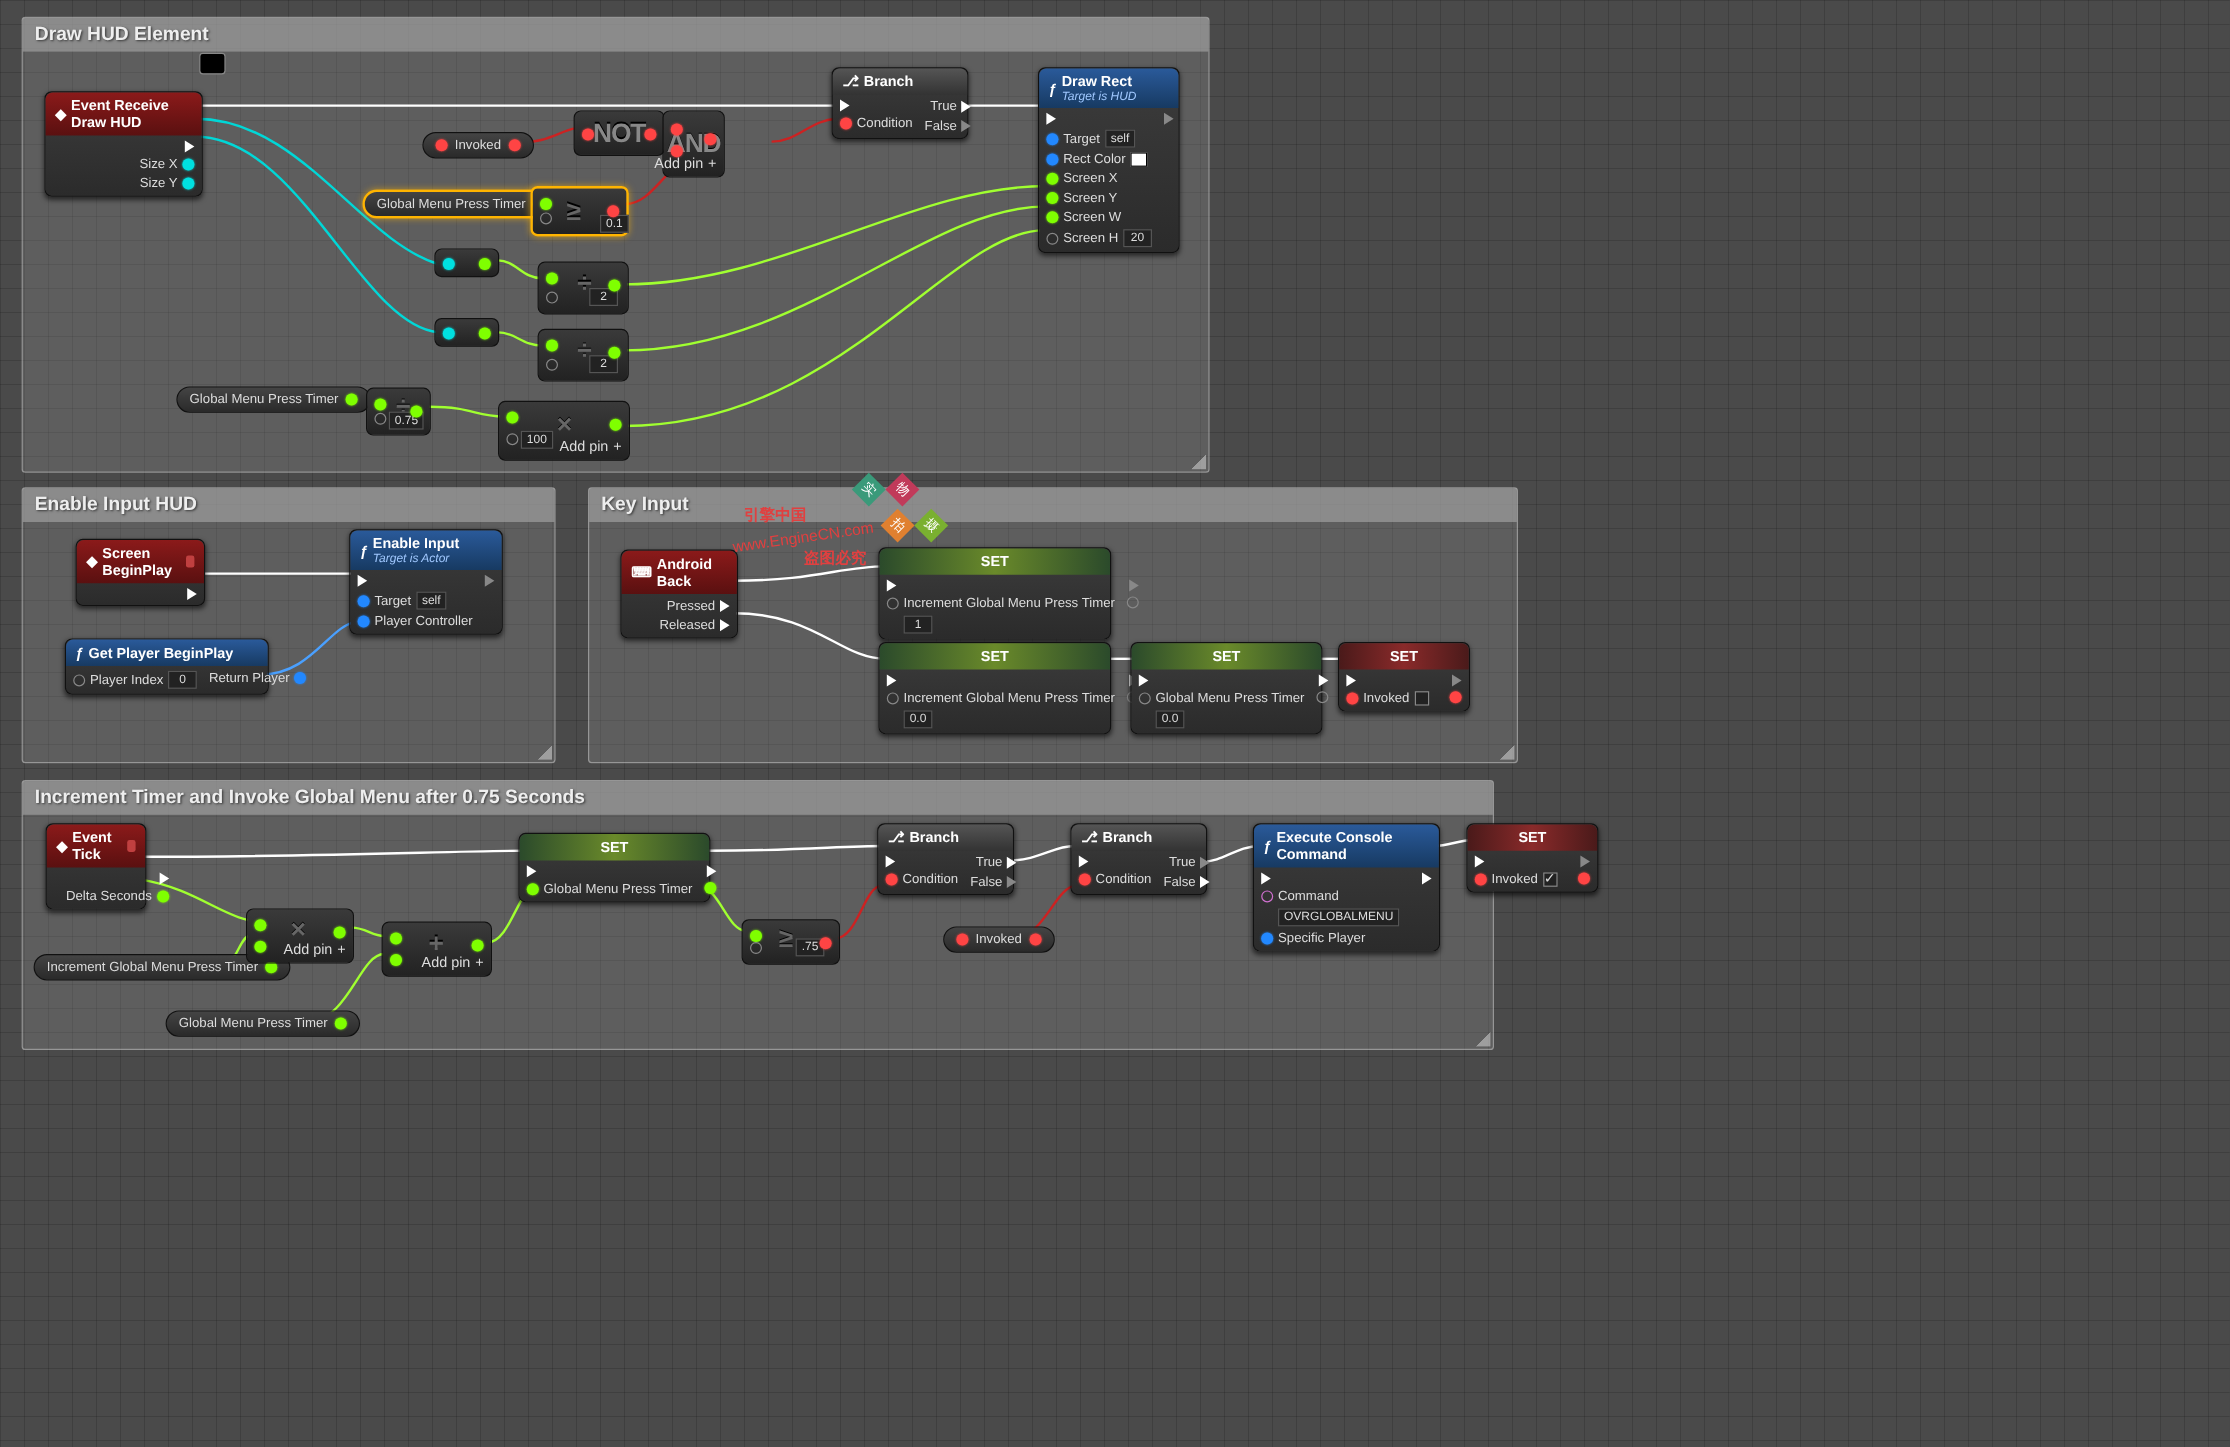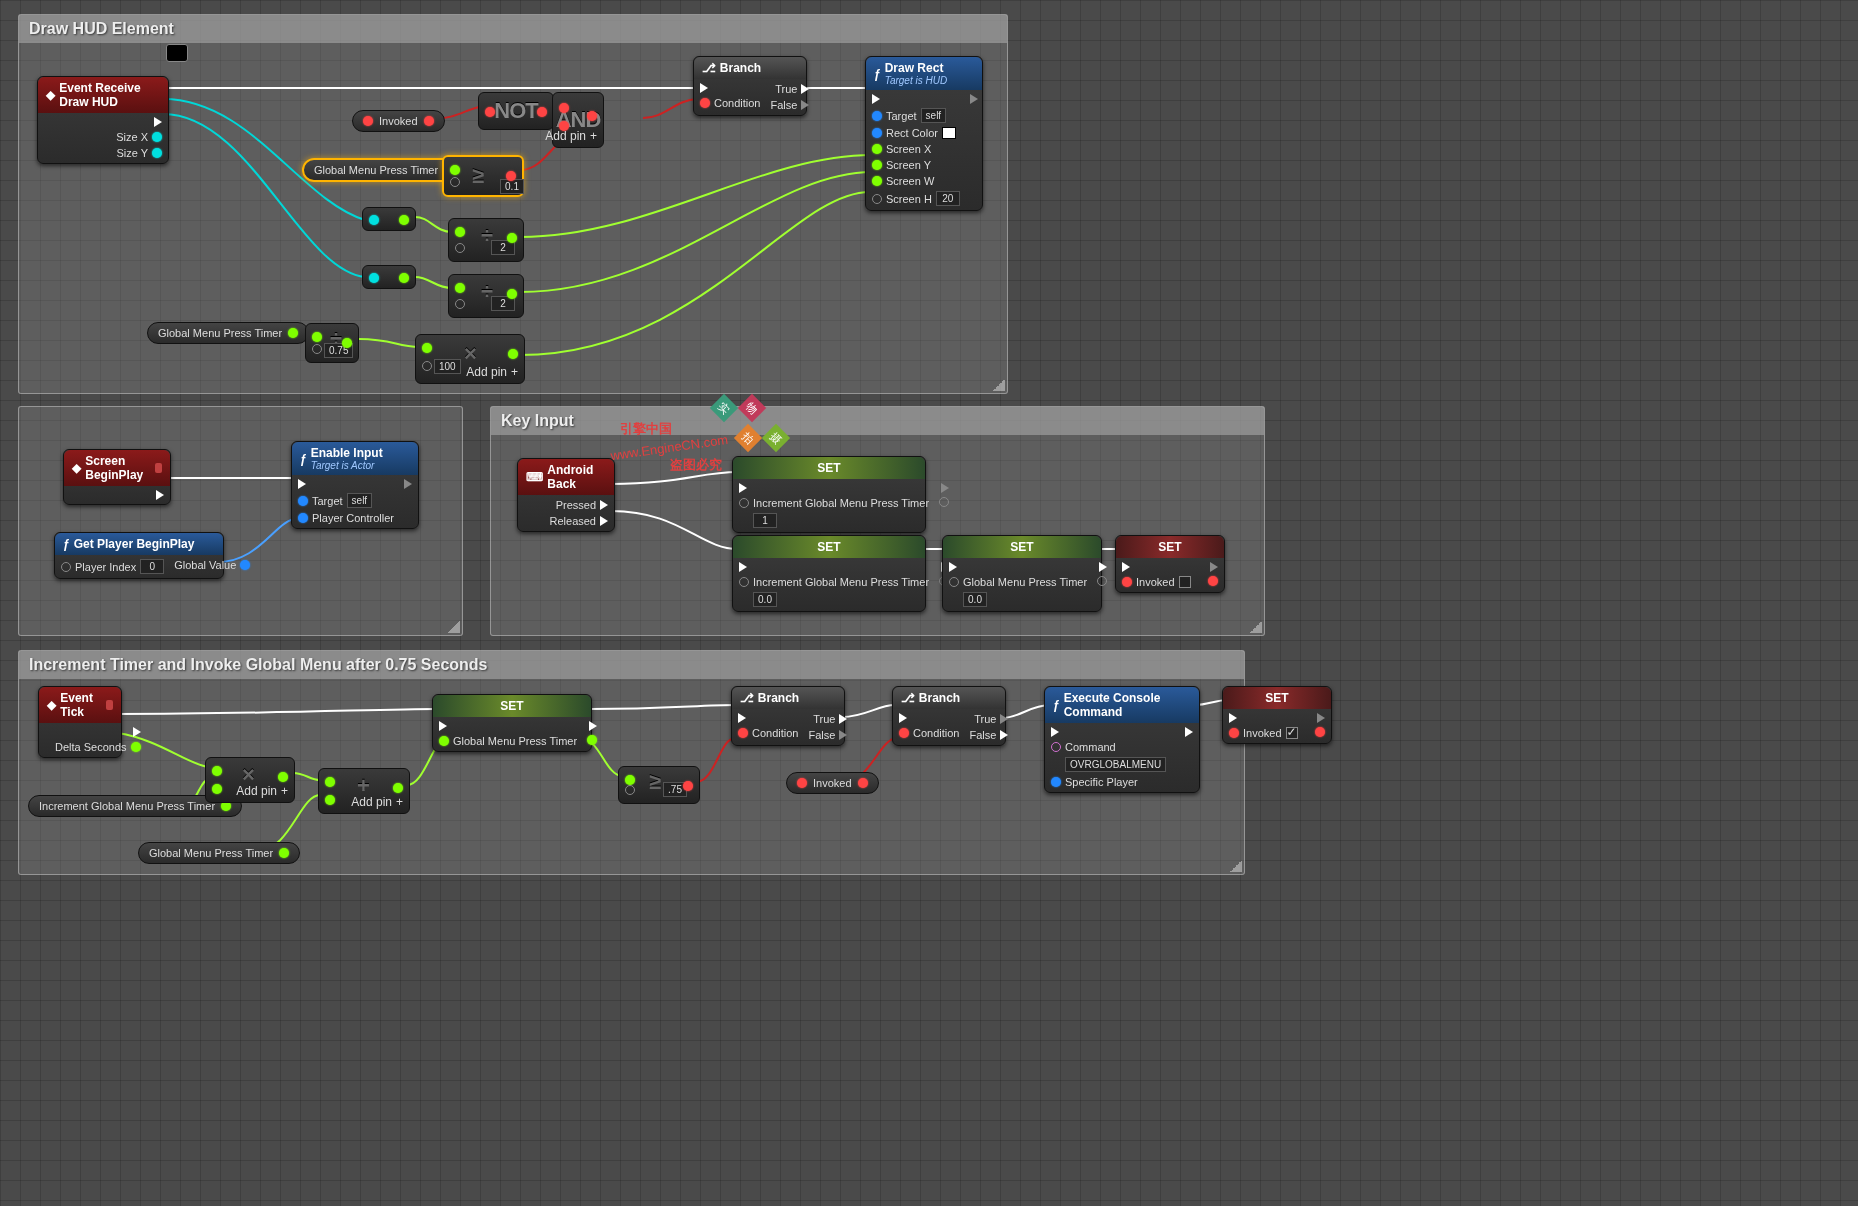--- a/index.html
+++ b/index.html
@@ -105,20 +105,21 @@
 .wm-badge{ display:inline-block; width:20px; height:20px; transform:rotate(45deg); margin:2px; line-height:20px; text-align:center; font-size:11px; color:#fff; }
 </style>
 </head>
 <body>
 
 <div class="comment" style="left:18px; top:14px; width:990px; height:380px;">
   <div class="comment-header">Draw HUD Element</div>
   <div class="resize"></div>
 </div>
 <div class="comment" style="left:18px; top:406px; width:445px; height:230px;">
+  <div class="comment-header">Enable Input HUD</div>
   <div class="resize"></div>
 </div>
 <div class="comment" style="left:490px; top:406px; width:775px; height:230px;">
   <div class="comment-header">Key Input</div>
   <div class="resize"></div>
 </div>
 <div class="comment" style="left:18px; top:650px; width:1227px; height:225px;">
   <div class="comment-header">Increment Timer and Invoke Global Menu after 0.75 Seconds</div>
   <div class="resize"></div>
 </div>
@@ -413,21 +414,21 @@
   <div class="node-body">
     <div class="col">
         <div class="row">
           <span class="pin-h"></span>
           <span>Player Index</span>
           <span class="inbox">0</span>
         </div>
       </div>
     <div class="col" style="align-items:flex-end;">
         <div class="row">
-          <span>Global Value</span>
+          <span>Return Player</span>
           <span class="pin-b"></span>
         </div>
       </div>
   </div>
 </div>
 
 <div class="node" style="left:517px; top:458px; width:98px;">
   <div class="node-header red">
       <span>⌨</span>
       <span>Android Back</span>

